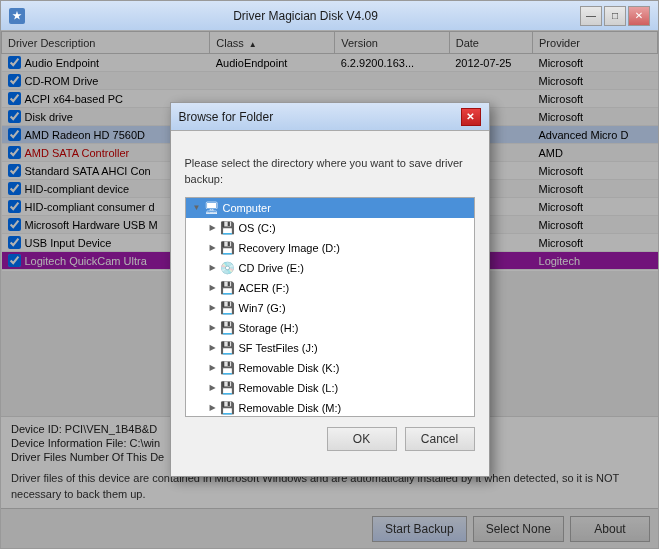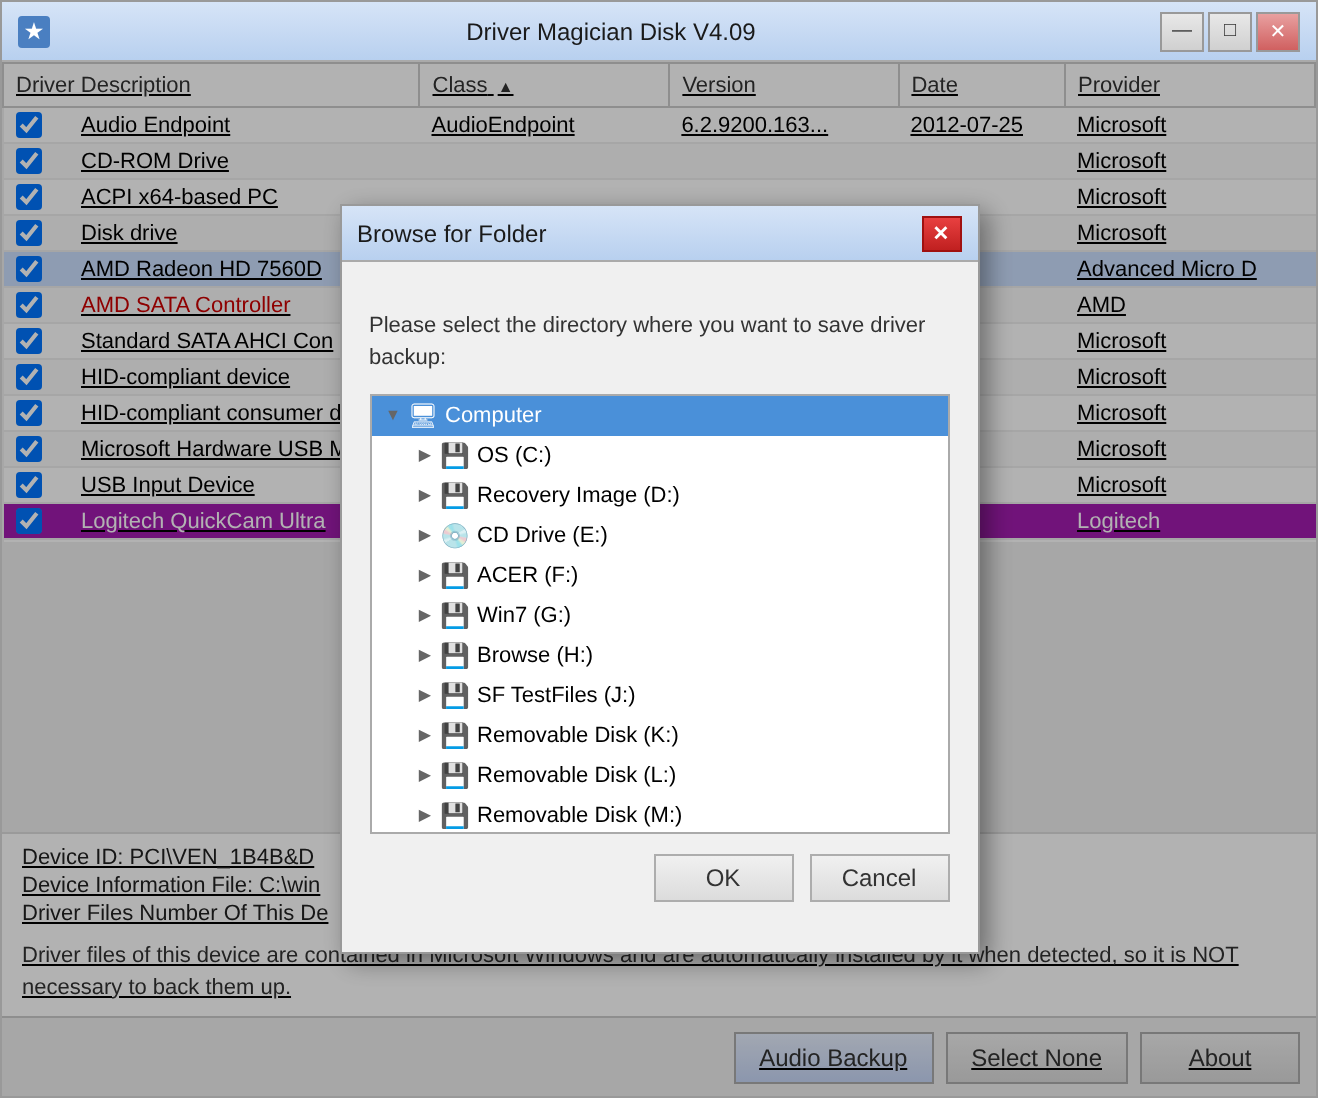--- a/index.html
+++ b/index.html
@@ -115,21 +115,21 @@
       text-overflow: ellipsis;
       max-width: 150px;
     }
 
     .driver-table tr:nth-child(even) { background: #f9f9f9; }
     .driver-table tr:nth-child(odd) { background: #fff; }
 
     .checkbox-cell {
       display: flex;
       align-items: center;
-      gap: 20px;
+      gap: 4px;
     }
 
     input[type=checkbox] {
       width: 13px;
       height: 13px;
       cursor: pointer;
     }
 
     .table-scroll {
       height: 240px;
@@ -317,21 +317,21 @@
   <div class="title-bar">
     <div class="title-bar-icon">★</div>
     <div class="title-bar-text">Driver Magician Disk V4.09</div>
     <div class="window-controls">
       <button class="win-btn">—</button>
       <button class="win-btn">□</button>
       <button class="win-btn close">✕</button>
     </div>
   </div>
 
-  <div class="main-content" style="position:relative;text-decoration:underline;">
+  <div class="main-content" style="position:relative;">
 
     <div class="table-area">
       <div class="table-scroll">
         <table class="driver-table">
           <thead>
             <tr>
               <th style="width:200px;">
                 <span>Driver Description</span>
               </th>
               <th style="width:120px;">
@@ -508,21 +508,21 @@
 
     <div class="info-area">
       <div class="info-line">Device ID: PCI\VEN_1B4B&amp;D</div>
       <div class="info-line">Device Information File: C:\win</div>
       <div class="info-line">Driver Files Number Of This De</div>
       <div class="info-warning">Driver files of this device are contained in Microsoft Windows and are automatically installed by it when detected, so it is NOT necessary to back them up.</div>
     </div>
 
     <div class="bottom-bar">
       <button class="btn primary">
-        <span>Audio Backup</span>
+        <span>Start Backup</span>
       </button>
       <button class="btn">
         <span>Select None</span>
       </button>
       <button class="btn">
         <span>About</span>
       </button>
     </div>
 
     <div class="modal-overlay">
@@ -562,21 +562,21 @@
                 <span class="tree-label">ACER (F:)</span>
               </div>
               <div class="tree-item" style="padding-left: 20px;">
                 <span class="tree-expand">▶</span>
                 <span class="tree-icon">💾</span>
                 <span class="tree-label">Win7 (G:)</span>
               </div>
               <div class="tree-item" style="padding-left: 20px;">
                 <span class="tree-expand">▶</span>
                 <span class="tree-icon">💾</span>
-                <span class="tree-label">Browse (H:)</span>
+                <span class="tree-label">Storage (H:)</span>
               </div>
               <div class="tree-item" style="padding-left: 20px;">
                 <span class="tree-expand">▶</span>
                 <span class="tree-icon">💾</span>
                 <span class="tree-label">SF TestFiles (J:)</span>
               </div>
               <div class="tree-item" style="padding-left: 20px;">
                 <span class="tree-expand">▶</span>
                 <span class="tree-icon">💾</span>
                 <span class="tree-label">Removable Disk (K:)</span>

